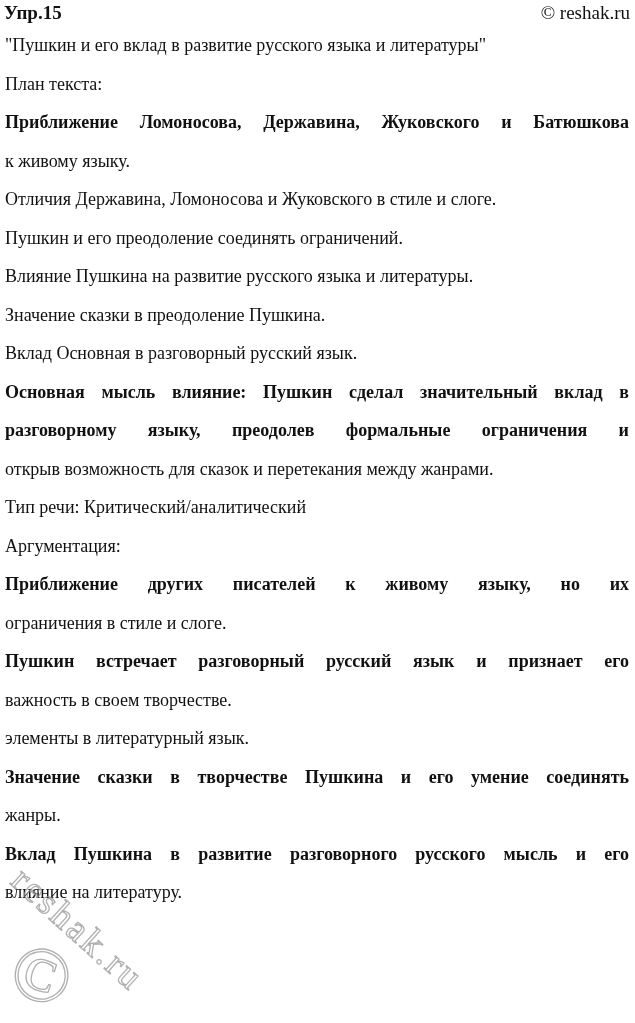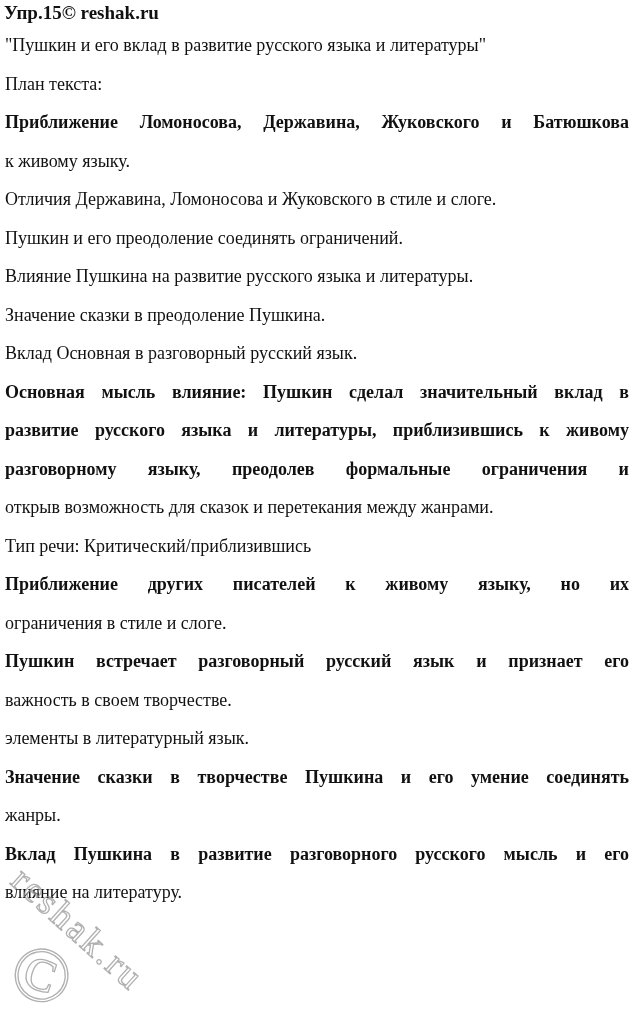--- a/index.html
+++ b/index.html
@@ -12,27 +12,27 @@
     overflow: hidden;
     font-family: "Liberation Serif", "DejaVu Serif", serif;
     color: #111111;
   }
   .header {
     position: absolute;
     top: 1px;
     left: 4px;
     right: 5px;
     display: flex;
-    justify-content: flex-start;
+    justify-content: space-between;
     align-items: baseline;
     font-size: 19px;
     line-height: 24px;
   }
   .exercise { font-weight: bold; }
-  .copyright { font-weight: bold; }
+  .copyright { font-weight: normal; }
   .doc-body {
     position: absolute;
     top: 26px;
     left: 5px;
     width: 624px;
   }
   .line {
     height: 38.5px;
     line-height: 38.5px;
     font-size: 18px;
@@ -82,24 +82,24 @@
       <div class="line">"Пушкин и его вклад в развитие русского языка и литературы"</div>
       <div class="line">План текста:</div>
       <div class="line fill">Приближение Ломоносова, Державина, Жуковского и Батюшкова</div>
       <div class="line">к живому языку.</div>
       <div class="line">Отличия Державина, Ломоносова и Жуковского в стиле и слоге.</div>
       <div class="line">Пушкин и его преодоление соединять ограничений.</div>
       <div class="line">Влияние Пушкина на развитие русского языка и литературы.</div>
       <div class="line">Значение сказки в преодоление Пушкина.</div>
       <div class="line">Вклад Основная в разговорный русский язык.</div>
       <div class="line fill">Основная мысль влияние: Пушкин сделал значительный вклад в</div>
-      <div class="line fill">развитие русского языка и литературы, приблизившись к живому</div>
       <div class="line fill">разговорному языку, преодолев формальные ограничения и</div>
       <div class="line">открыв возможность для сказок и перетекания между жанрами.</div>
-      <div class="line">Тип речи: Критический/приблизившись</div>
+      <div class="line">Тип речи: Критический/аналитический</div>
+      <div class="line">Аргументация:</div>
       <div class="line fill">Приближение других писателей к живому языку, но их</div>
       <div class="line">ограничения в стиле и слоге.</div>
       <div class="line fill">Пушкин встречает разговорный русский язык и признает его</div>
       <div class="line">важность в своем творчестве.</div>
       <div class="line">элементы в литературный язык.</div>
       <div class="line fill">Значение сказки в творчестве Пушкина и его умение соединять</div>
       <div class="line">жанры.</div>
       <div class="line fill">Вклад Пушкина в развитие разговорного русского мысль и его</div>
       <div class="line">влияние на литературу.</div>
     </div>

